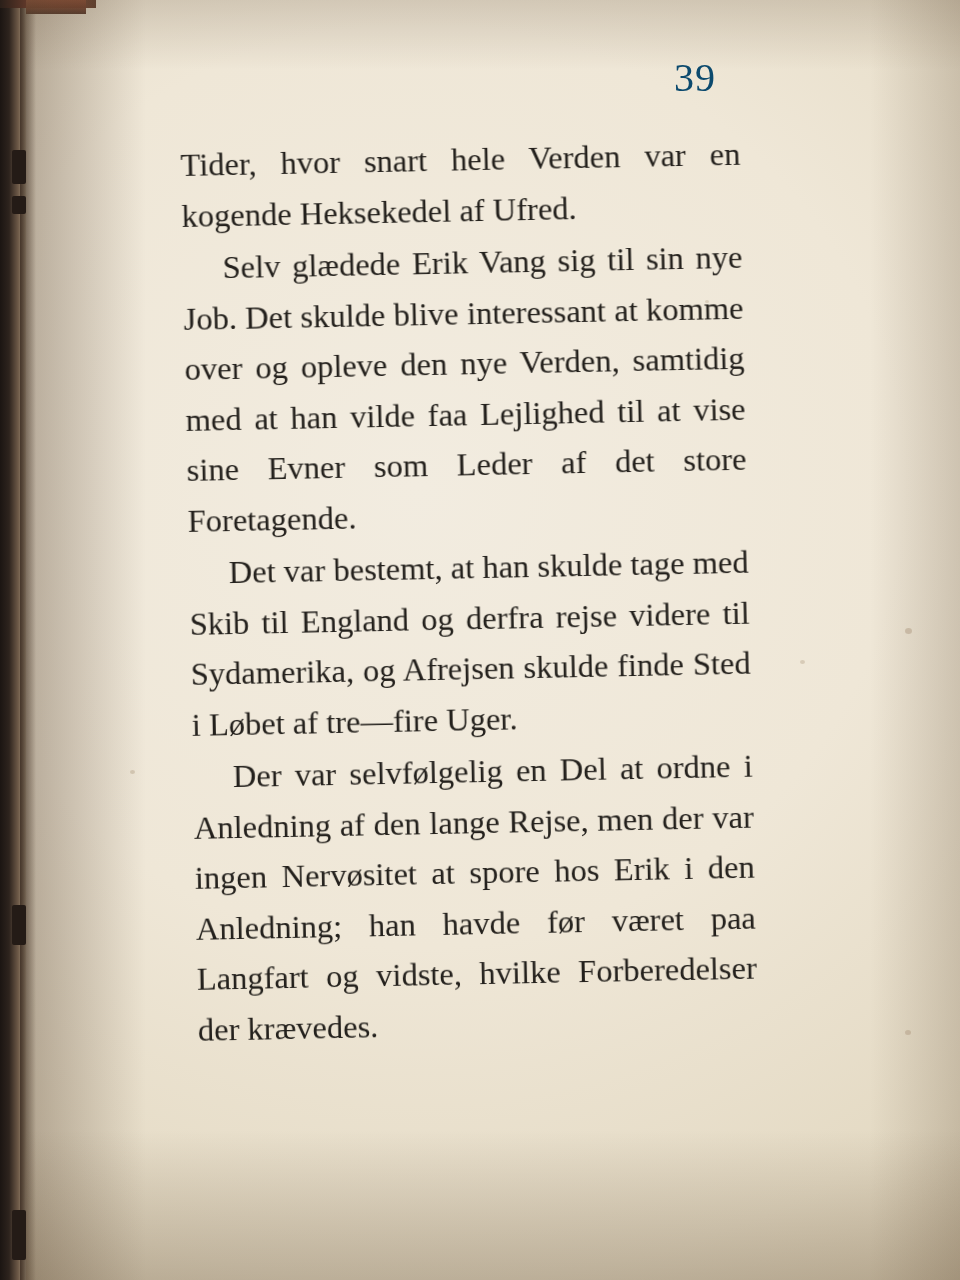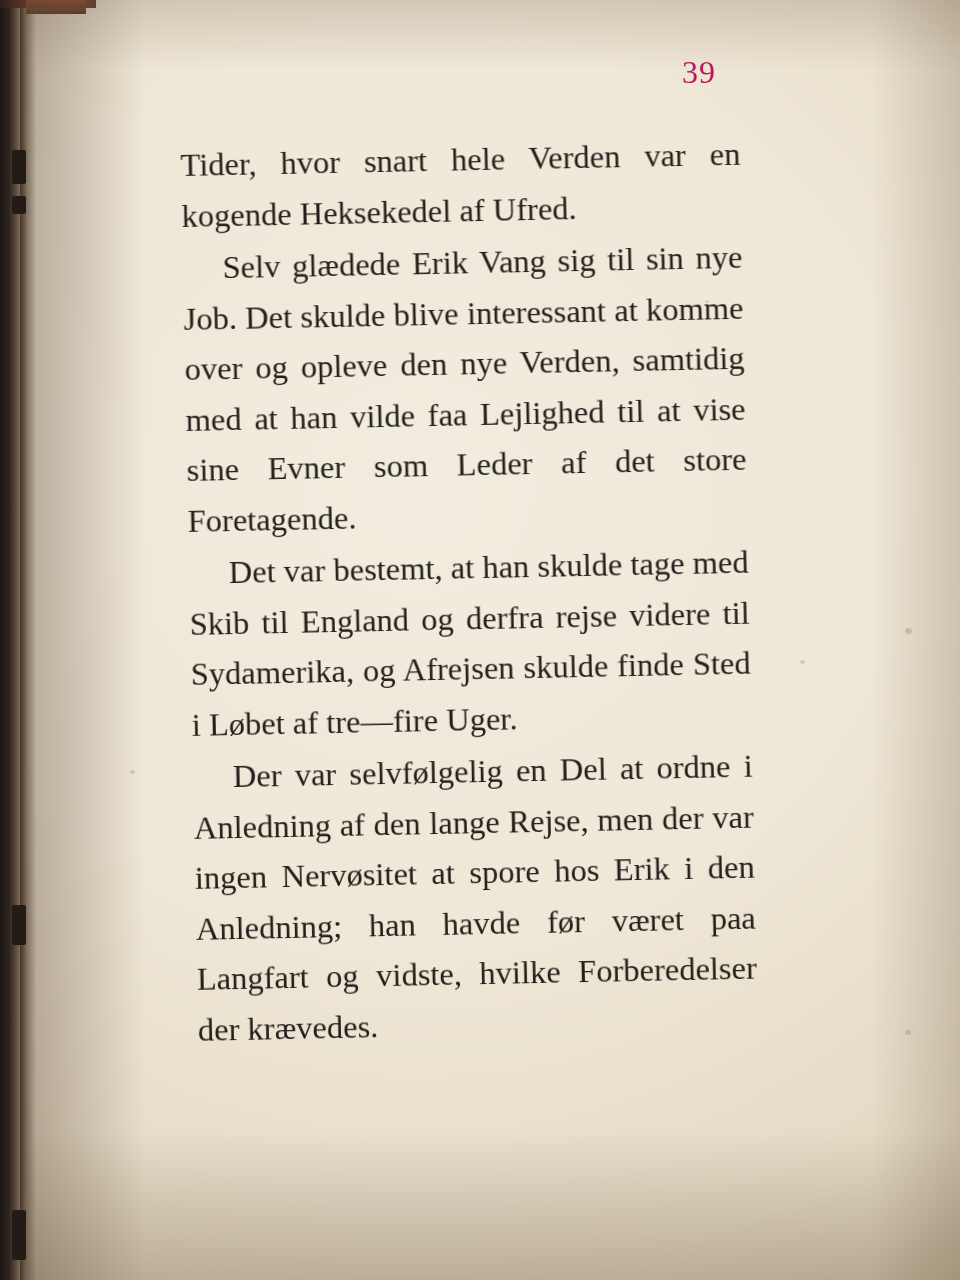--- a/index.html
+++ b/index.html
@@ -113,22 +113,22 @@
 
   
   .folio {
     position: absolute;
     left: 0;
     top: 54px;
     width: 934px;
     text-align: right;
     padding-right: 218px;
     box-sizing: border-box;
-    font-size: 32px;
-    color: #be185d;
+    font-size: 40px;
+    color: #0c4a6e;
     letter-spacing: 1px;
   }
 
   
   .textblock {
     position: absolute;
     left: 180px;
     top: 140px;
     width: 560px;
     transform: rotate(-1.15deg);

